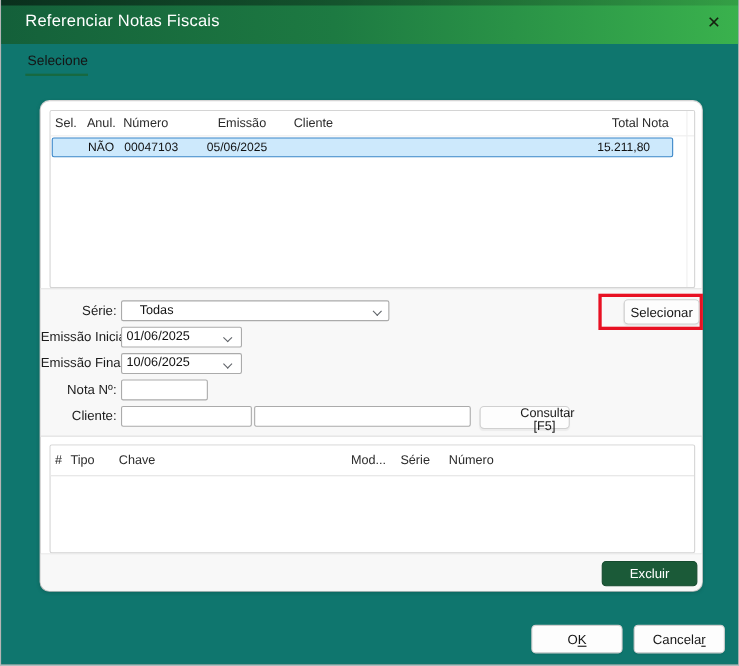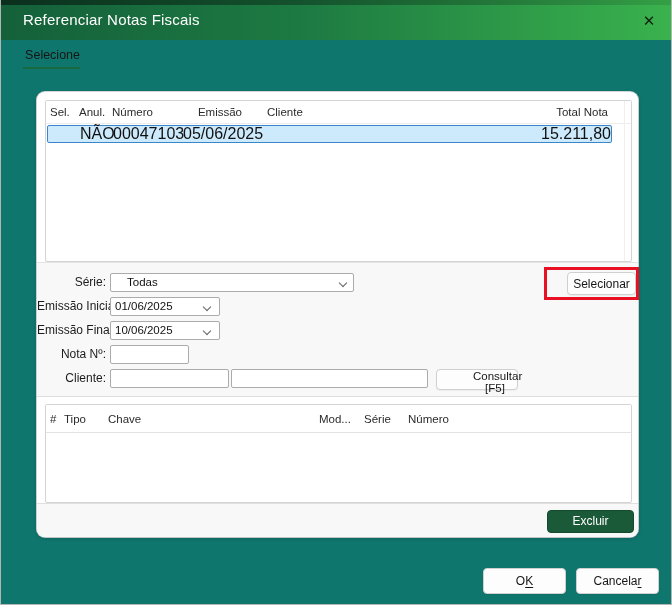--- a/index.html
+++ b/index.html
@@ -57,22 +57,22 @@
     padding:0 23px 0 4px; height:23px; border-bottom:1px solid #ededed;
     background:#fff;
   }
   .list2 .lhdr { height:28px; border-bottom:1px solid #e3e3e3; padding:0 8px 0 4px; }
   .c-sel{width:29px}.c-anul{width:33px}.c-num{width:70px}
   .c-emi{width:60px;text-align:right}.c-cli{flex:1;margin-left:25px}
   .c-tot{width:110px;text-align:right}
   .r-hash{width:14px}.r-tipo{width:44px}.r-chave{width:211px}
   .r-mod{width:45px}.r-serie{width:44px}.r-numero{flex:1}
   .lrow {
-    display:flex; align-items:center; font-size:16px; color:#111;
-    height:18px; margin:1px 19px 0 1px; padding:0 0 0 3px;
+    display:flex; align-items:center; font-size:11px; color:#111;
+    height:18px; margin:1px 19px 0 1px; padding:0 20px 0 3px;
     border-radius:2px; cursor:default;
   }
   .lrow.selected { background:#cde9fc; border:1px solid #3a86c8; }
   .vline { position:absolute; top:0; bottom:0; left:578px; border-left:1px solid #efefef; }
 
   
   .filters {
     position:absolute; left:0; top:170px; width:601px; height:135px;
     background:#f8f8f8; border-top:1px solid #e4e4e4; border-bottom:1px solid #dedede;
   }

